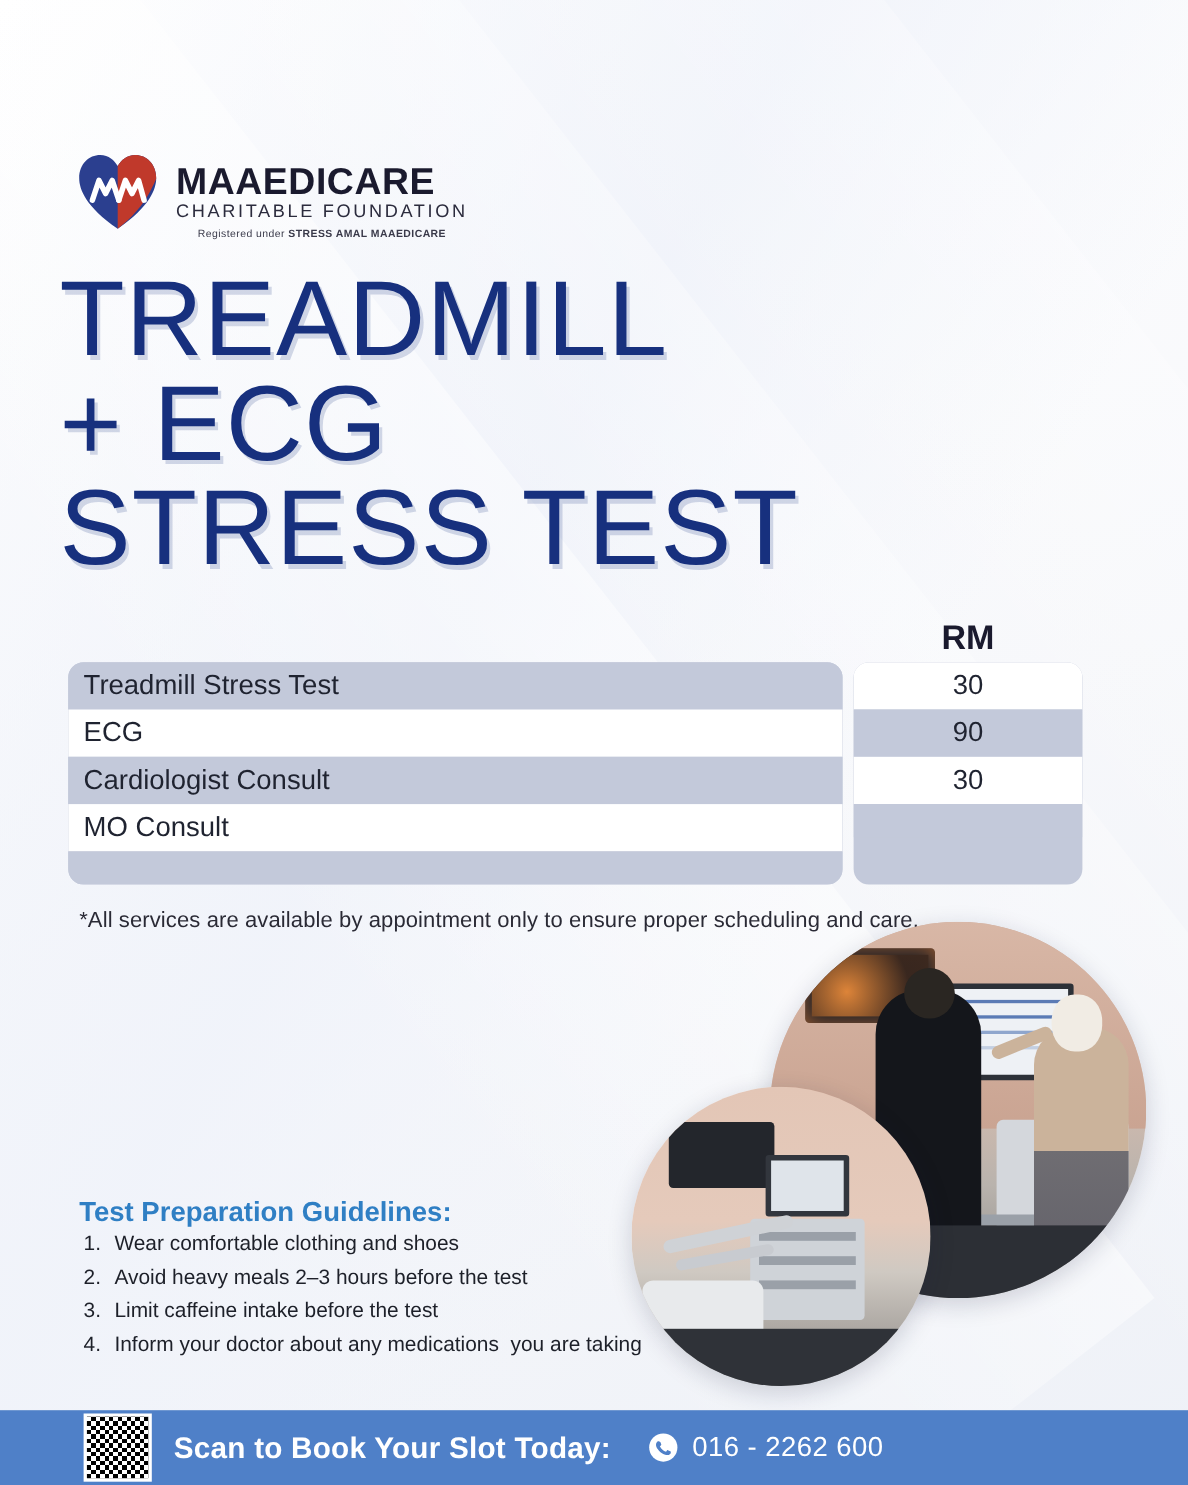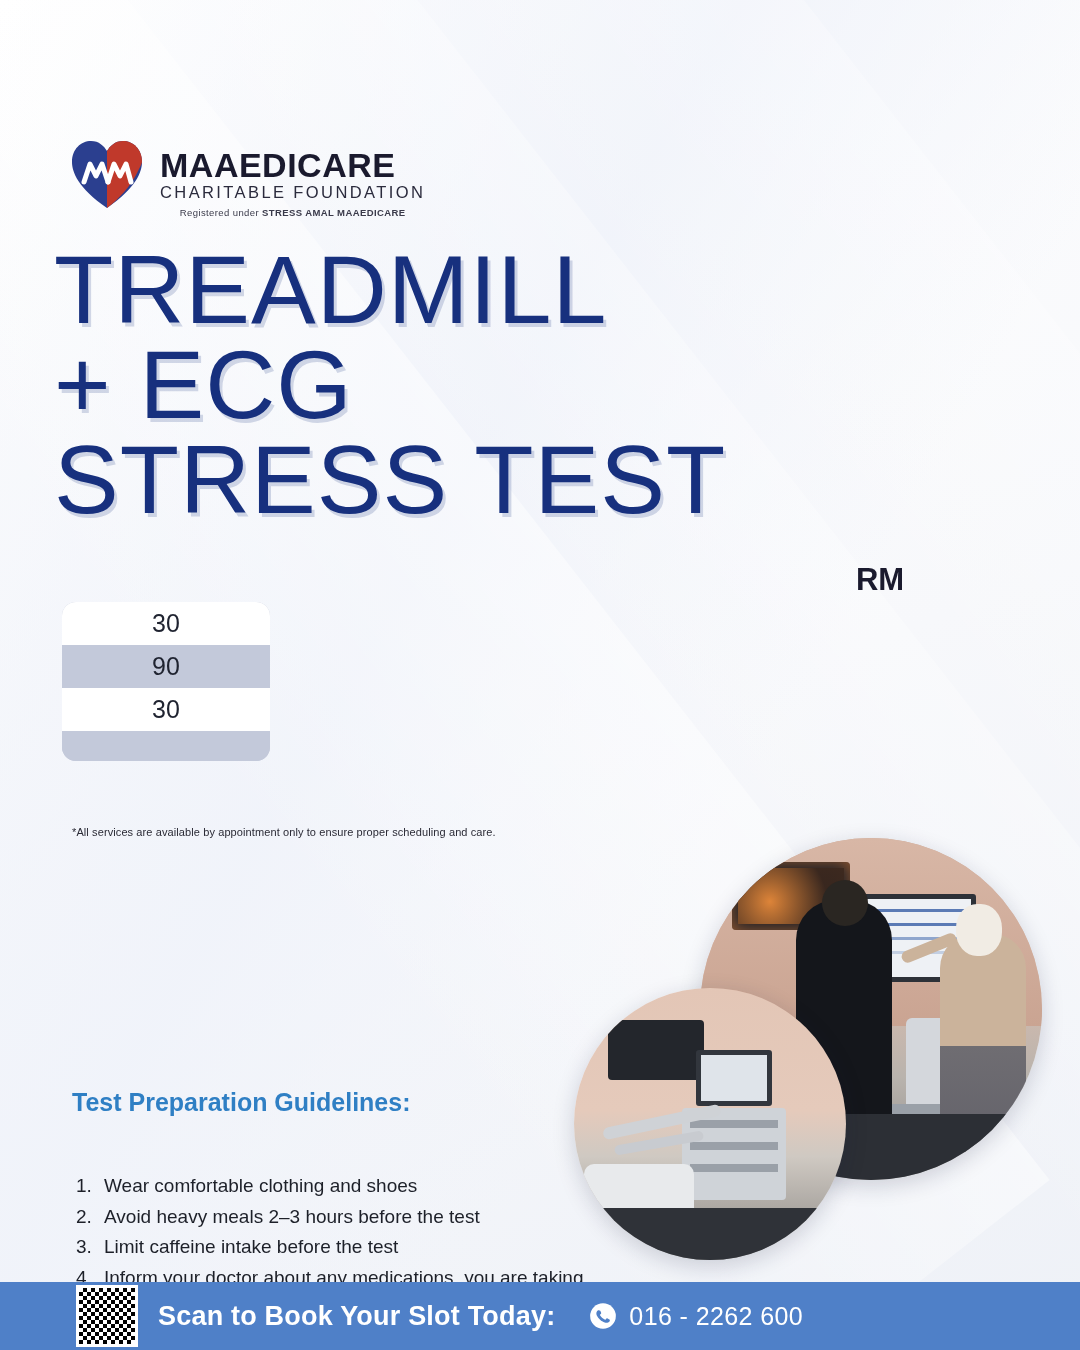--- a/index.html
+++ b/index.html
@@ -119,21 +119,21 @@
   .col-names .cell { padding-left: 14px; }
   .col-prices .cell { justify-content: center; }
   .cell.odd { background: #c3c9da; }
   .cell.even { background: #ffffff; }
   .cell.pad { height: 30px; background: #c3c9da; }
 
   .footnote {
     position: absolute;
     top: 826px;
     left: 72px;
-    font-size: 11px;
+    font-size: 20px;
     color: #2a2a35;
     letter-spacing: .1px;
   }
 
   
   .photo {
     position: absolute;
     border-radius: 50%;
     overflow: hidden;
     box-shadow: 0 6px 22px rgba(20,30,60,0.18);
@@ -187,21 +187,21 @@
   .guide-title {
     position: absolute;
     top: 1088px;
     left: 72px;
     font-size: 25px;
     font-weight: 800;
     color: #2f7fc4;
   }
   .guide-list {
     position: absolute;
-    top: 1171px;
+    top: 1116px;
     left: 76px;
     width: 540px;
     list-style: none;
     counter-reset: g;
   }
   .guide-list li {
     counter-increment: g;
     font-size: 19px;
     color: #1d2029;
     line-height: 30.5px;
@@ -288,20 +288,27 @@
 
   <div class="headline">
     <span class="line">TREADMILL</span>
     <span class="line">+ ECG</span>
     <span class="line">STRESS TEST</span>
   </div>
 
   <div class="rm-label">RM</div>
 
   <div class="table-wrap">
+    <div class="col-names">
+      <div class="cell odd">Treadmill Stress Test</div>
+      <div class="cell even">ECG</div>
+      <div class="cell odd">Cardiologist Consult</div>
+      <div class="cell even">MO Consult</div>
+      <div class="cell pad"></div>
+    </div>
     <div class="col-prices">
       <div class="cell even">30</div>
       <div class="cell odd">90</div>
       <div class="cell even">30</div>
       <div class="cell pad"></div>
     </div>
   </div>
 
   <div class="footnote">*All services are available by appointment only to ensure proper scheduling and care.</div>
 

